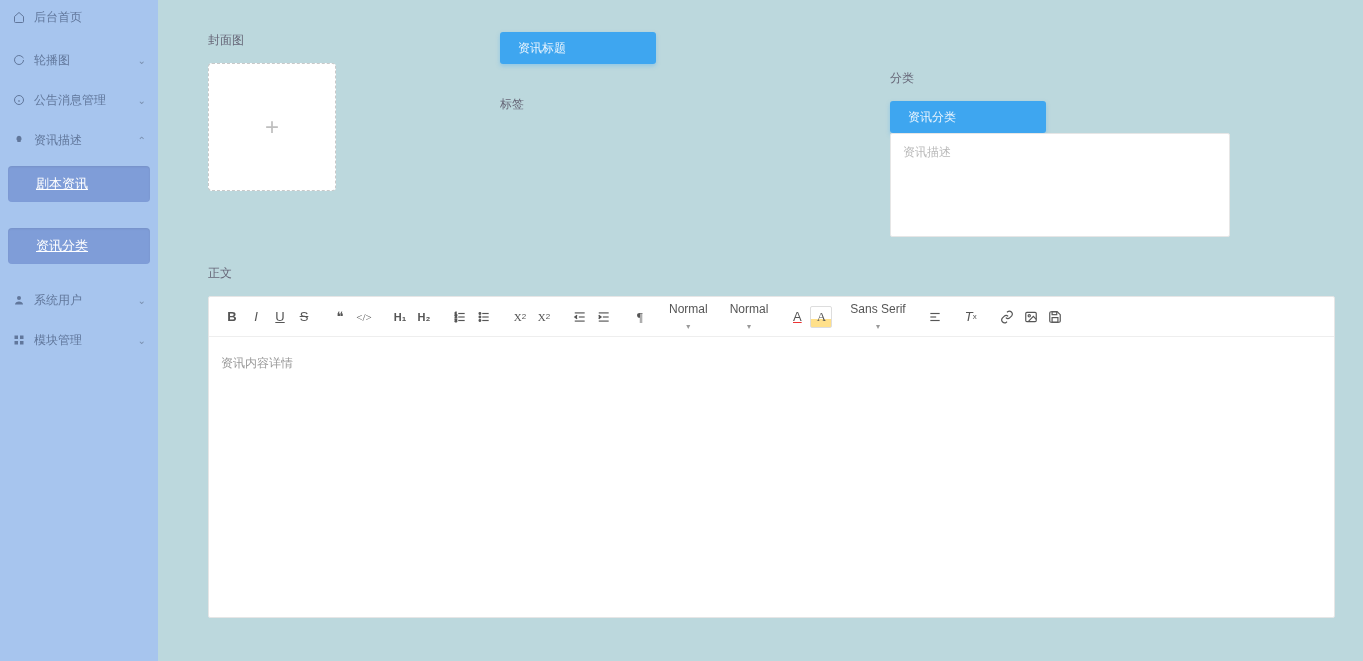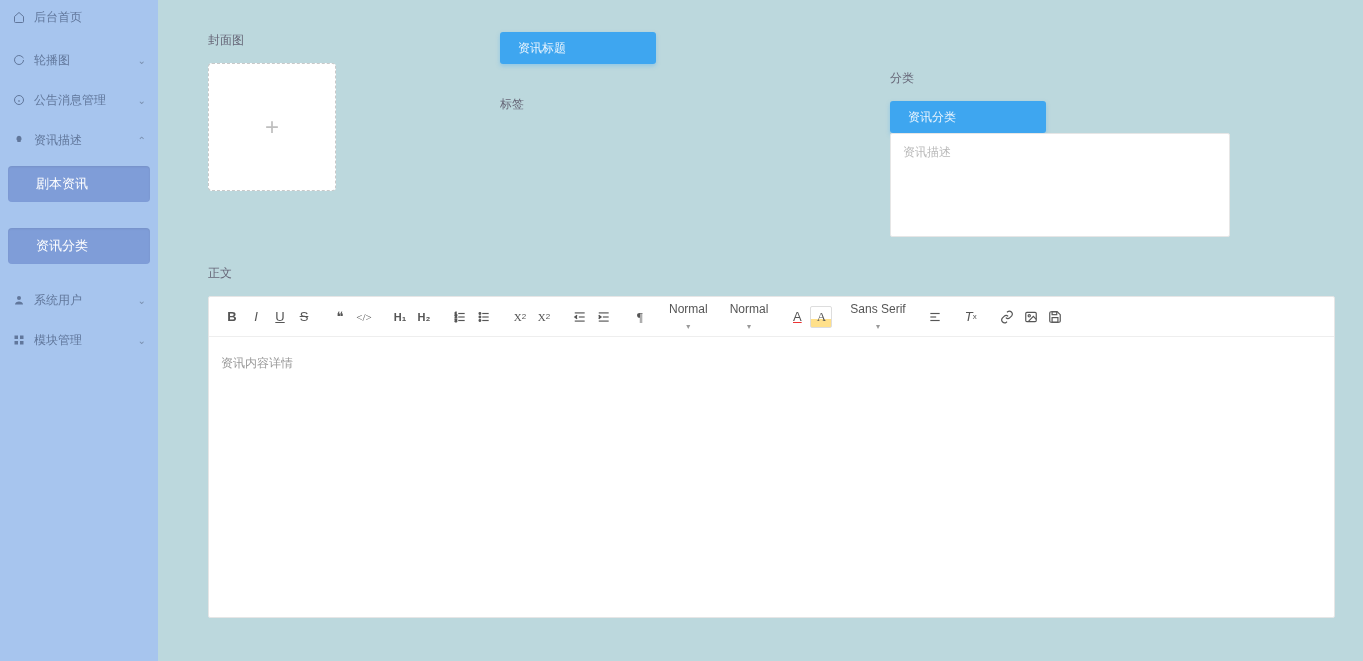--- a/index.html
+++ b/index.html
@@ -5,21 +5,21 @@
 * { margin:0; padding:0; box-sizing:border-box; font-family:"Microsoft YaHei","PingFang SC",Arial,sans-serif; }
 html,body { width:1363px; height:661px; overflow:hidden; background:#bcd8dd; }
 .root { display:flex; width:100%; height:100%; }
 
 
 .sidebar { width:158px; background:#a7c5ee; height:100%; flex-shrink:0; display:flex; flex-direction:column; }
 .side-item { display:flex; align-items:center; height:40px; padding:8px 12px; color:#61779b; font-size:12px; cursor:pointer; position:relative; }
 .side-item.home { height:34px; }
 .side-item .chev { position:absolute; right:12px; top:50%; transform:translateY(-50%); font-size:10px; color:#7a8fae; }
 .side-item .ic { width:14px; height:14px; margin-right:8px; display:flex; align-items:center; justify-content:center; }
-.side-sub { margin:6px 8px; border-radius:4px; height:36px; display:flex; align-items:center; padding-left:28px; font-size:13px; color:#5c6e8f; cursor:pointer; }
+.side-sub { margin:6px 8px; border-radius:4px; height:36px; display:flex; align-items:center; padding-left:28px; font-size:13px; color:#5c6e8f; cursor:pointer;text-decoration:underline; }
 .side-sub.active1 { background:#7f9dd8; color:#fff; box-shadow:0 1px 2px rgba(0,0,0,0.08) inset; }
 .side-sub.active2 { background:#7f9dd8; color:#fff; box-shadow:0 1px 2px rgba(0,0,0,0.08) inset; }
 .side-sub + .side-sub { margin-top:20px; }
 
 
 .main { flex:1; display:flex; flex-direction:column; height:100%; }
 .topbar { height:32px; background:#3d8ad7; display:flex; align-items:center; color:#fff; font-size:12px; position:relative; }
 .topbar .grid-icon { margin-left:10px; display:grid; grid-template-columns:7px 7px; grid-template-rows:7px 7px; gap:2px; cursor:pointer; }
 .topbar .grid-icon span { background:#fff; }
 .topbar .title { position:absolute; left:50%; transform:translateX(-50%); }

